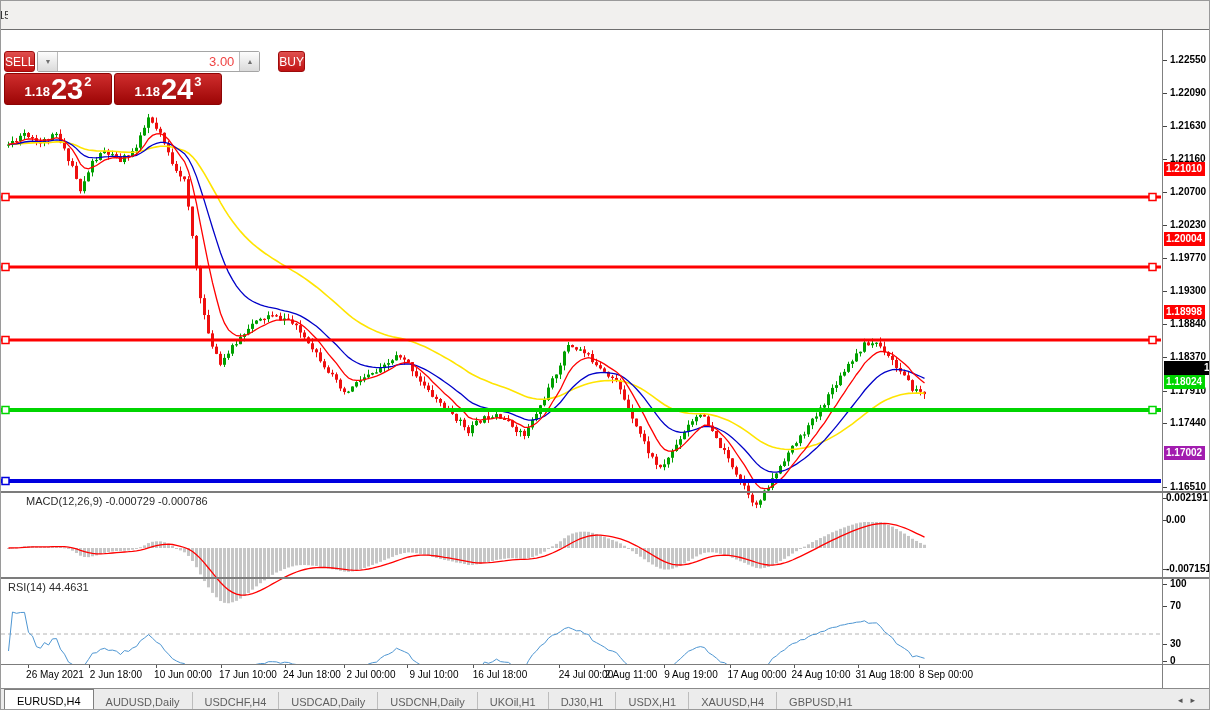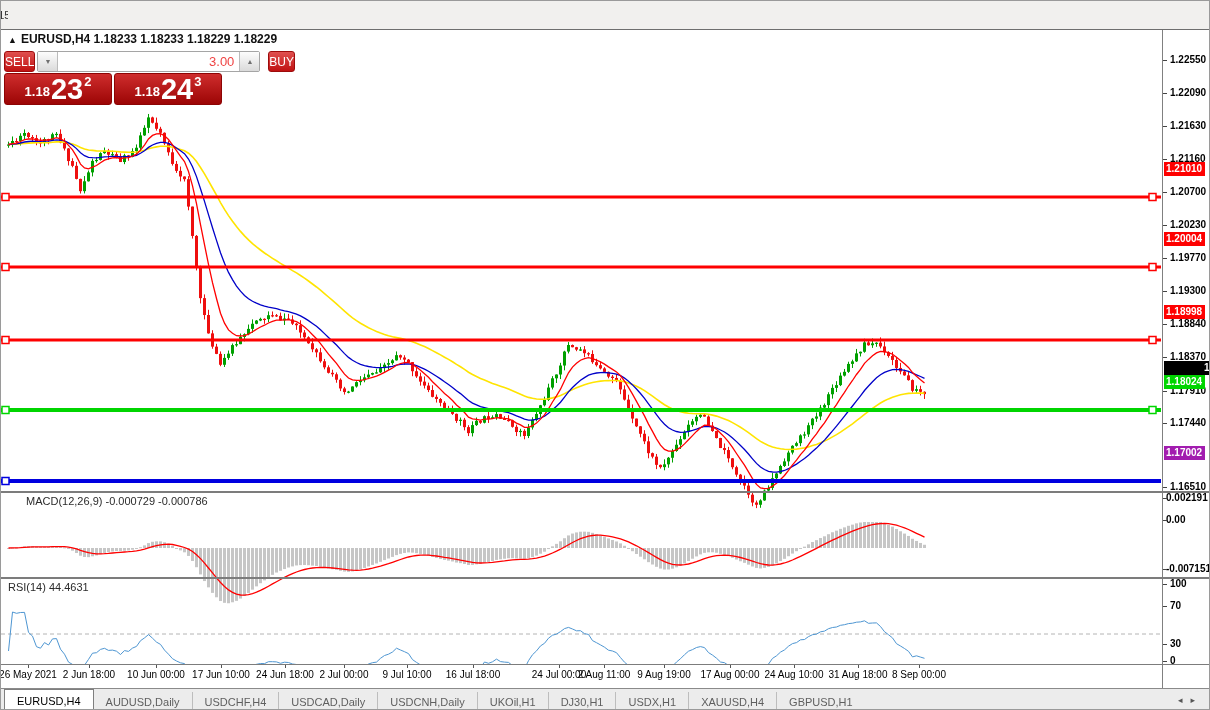--- a/index.html
+++ b/index.html
@@ -31,37 +31,37 @@
   .ax-label{position:absolute;left:7px;font-size:10px;font-weight:700;color:#000;white-space:nowrap;line-height:13px;}
   .ax-label.mini{left:3px;}
   .ax-label.red,.ax-label.green,.ax-label.blue,.ax-label.black{left:1px;color:#fff;padding:0 3px 1px 2px;z-index:5;}
   .ax-label.red{background:#fe0000;}
   .ax-label.green{background:#00d500;}
   .ax-label.blue{background:#a21caf;}
   .ax-label.black{background:#000;padding-left:40px;}
   .ax-tick{position:absolute;left:0;width:4px;height:1px;background:#444;}
   
   #date-axis{position:absolute;top:664px;left:0;width:1160px;height:23px;background:#fff;z-index:2;}
-  .date-label{position:absolute;top:4px;transform:translateX(-50%);font-size:10px;color:#000;white-space:nowrap;}
+  .date-label{position:absolute;top:4px;transform:translateX(-50%);font-size:10px;color:#000;white-space:nowrap;margin-left:27px;}
   .date-tick{position:absolute;top:0;width:1px;height:3px;background:#555;}
   
   #tabbar{position:absolute;top:687px;left:0;width:1210px;height:23px;background:#ececec;
           border-top:1px solid #8a8a8a;display:flex;align-items:flex-end;z-index:6;}
   .tab{height:20px;line-height:20px;padding:0 12px;font-size:11px;color:#5f5f5f;white-space:nowrap;}
   .tab.plain + .tab.plain{border-left:1px solid #bdbdbd;}
   .tab.active{height:22px;line-height:22px;background:#fff;color:#000;border:1px solid #7f7f7f;
               border-bottom:none;margin-left:3px;}
   #tab-scroll{position:absolute;right:8px;top:6px;font-size:9px;color:#555;letter-spacing:8px;}
   
   #trade-panel{position:absolute;left:3px;top:50px;width:218px;z-index:5;}
   .tp-row1{display:flex;height:21px;}
   .sell-btn,.buy-btn{background:linear-gradient(#e0504f,#c01212);color:#fff;border:1px solid #9d0b0b;
         border-radius:3px;font-size:12px;display:flex;align-items:center;justify-content:center;}
   .sell-btn{width:51px;}
-  .buy-btn{width:49px;margin-left:8px;}
+  .buy-btn{width:49px;margin-left:18px;}
   .vol-group{flex:1;display:flex;margin-left:2px;background:#fff;border:1px solid #a5a5a5;border-radius:2px;}
   .vol-btn{width:19px;background:linear-gradient(#fdfdfd,#dadada);border:none;color:#707070;
            font-size:7px;display:flex;align-items:center;justify-content:center;}
   .vol-btn.down{border-right:1px solid #bbb;}
   .vol-btn.up{border-left:1px solid #bbb;}
   .vol-input{flex:1;border:none;outline:none;text-align:right;font-size:13px;padding:0 5px 0 0;
              font-family:"Liberation Sans",sans-serif;color:#ef4444;min-width:0;}
   .tp-row2{display:flex;margin-top:1px;height:32px;}
   .price-box{flex:1;background:linear-gradient(#cf2d2d,#9c0505);border:1px solid #8d0404;border-radius:3px;
              color:#fff;display:flex;align-items:flex-end;justify-content:center;padding-bottom:1px;}
@@ -792,23 +792,20 @@
         <rect x="922" y="515.7729544335367" width="3" height="3.227045566463289" fill="#C6C6C6"></rect>
         <polyline points="7.5,519.0 11.5,518.9 15.5,518.9 19.5,518.7 23.5,518.4 27.5,518.1 31.5,517.9 35.5,517.8 39.5,517.8 43.5,517.8 47.5,517.8 51.5,517.7 55.5,517.6 59.5,517.6 63.5,517.7 67.5,518.2 71.5,518.9 75.5,519.9 79.5,521.3 83.5,522.6 87.5,523.7 91.5,524.4 95.5,524.8 99.5,524.9 103.5,524.7 107.5,524.4 111.5,524.0 115.5,523.6 119.5,523.3 123.5,523.0 127.5,522.7 131.5,522.3 135.5,521.8 139.5,521.1 143.5,520.1 147.5,518.9 151.5,517.7 155.5,516.6 159.5,515.8 163.5,515.3 167.5,515.2 171.5,515.5 175.5,516.3 179.5,517.3 183.5,518.5 187.5,520.2 191.5,522.5 195.5,525.7 199.5,529.6 203.5,534.1 207.5,539.0 211.5,543.9 215.5,548.8 219.5,553.5 223.5,557.5 227.5,560.9 231.5,563.4 235.5,565.1 239.5,566.0 243.5,566.1 247.5,565.7 251.5,564.7 255.5,563.2 259.5,561.4 263.5,559.4 267.5,557.2 271.5,554.9 275.5,552.7 279.5,550.5 283.5,548.4 287.5,546.4 291.5,544.6 295.5,543.0 299.5,541.6 303.5,540.5 307.5,539.6 311.5,539.0 315.5,538.6 319.5,538.5 323.5,538.5 327.5,538.7 331.5,539.0 335.5,539.4 339.5,539.9 343.5,540.4 347.5,540.9 351.5,541.2 355.5,541.3 359.5,541.1 363.5,540.7 367.5,540.0 371.5,539.2 375.5,538.2 379.5,537.2 383.5,535.9 387.5,534.7 391.5,533.3 395.5,531.9 399.5,530.5 403.5,529.2 407.5,528.0 411.5,527.1 415.5,526.5 419.5,526.2 423.5,526.1 427.5,526.2 431.5,526.6 435.5,527.0 439.5,527.6 443.5,528.3 447.5,528.9 451.5,529.7 455.5,530.4 459.5,531.2 463.5,531.9 467.5,532.7 471.5,533.4 475.5,533.8 479.5,534.0 483.5,533.9 487.5,533.7 491.5,533.4 495.5,532.9 499.5,532.4 503.5,531.9 507.5,531.3 511.5,530.9 515.5,530.6 519.5,530.4 523.5,530.3 527.5,530.1 531.5,529.7 535.5,529.1 539.5,528.2 543.5,527.1 547.5,525.7 551.5,524.0 555.5,522.2 559.5,520.2 563.5,518.0 567.5,515.7 571.5,513.5 575.5,511.5 579.5,509.7 583.5,508.3 587.5,507.2 591.5,506.5 595.5,506.2 599.5,506.2 603.5,506.6 607.5,507.1 611.5,507.9 615.5,508.8 619.5,509.9 623.5,511.3 627.5,512.9 631.5,514.8 635.5,516.8 639.5,519.0 643.5,521.3 647.5,523.6 651.5,526.0 655.5,528.4 659.5,530.6 663.5,532.6 667.5,534.2 671.5,535.3 675.5,535.9 679.5,536.0 683.5,535.7 687.5,535.0 691.5,533.9 695.5,532.6 699.5,531.2 703.5,529.7 707.5,528.4 711.5,527.4 715.5,526.7 719.5,526.3 723.5,526.2 727.5,526.4 731.5,526.9 735.5,527.6 739.5,528.5 743.5,529.6 747.5,530.8 751.5,532.1 755.5,533.5 759.5,534.7 763.5,535.5 767.5,536.0 771.5,536.1 775.5,535.7 779.5,535.0 783.5,534.0 787.5,532.6 791.5,531.0 795.5,529.2 799.5,527.3 803.5,525.4 807.5,523.4 811.5,521.3 815.5,519.3 819.5,517.2 823.5,515.2 827.5,513.2 831.5,511.2 835.5,509.3 839.5,507.4 843.5,505.6 847.5,503.9 851.5,502.2 855.5,500.6 859.5,499.2 863.5,497.8 867.5,496.7 871.5,495.7 875.5,495.0 879.5,494.6 883.5,494.5 887.5,494.7 891.5,495.3 895.5,496.2 899.5,497.5 903.5,498.9 907.5,500.5 911.5,502.3 915.5,504.3 919.5,506.2 923.5,508.1" fill="none" stroke="#FF0000" stroke-width="1.3"></polyline>
       </svg>
     <svg id="rsi-svg" width="1160" height="85" viewBox="0 578 1160 85">
         <line x1="0" x2="1160" y1="605" y2="605" stroke="#b4b4b4" stroke-width="1" stroke-dasharray="4 3"></line>
         <line x1="0" x2="1160" y1="643" y2="643" stroke="#b4b4b4" stroke-width="1" stroke-dasharray="4 3"></line>
         <polyline points="7.5,622.0 11.5,583.0 15.5,584.3 19.5,583.5 23.5,583.4 27.5,603.4 31.5,607.1 35.5,617.7 39.5,619.2 43.5,613.6 47.5,616.0 51.5,609.9 55.5,609.6 59.5,620.2 63.5,625.2 67.5,633.1 71.5,635.4 75.5,640.5 79.5,643.8 83.5,636.2 87.5,630.4 91.5,624.2 95.5,623.7 99.5,620.4 103.5,619.3 107.5,621.4 111.5,621.1 115.5,622.2 119.5,625.5 123.5,621.6 127.5,622.4 131.5,619.1 135.5,617.4 139.5,611.7 143.5,608.9 147.5,605.6 151.5,609.2 155.5,613.1 159.5,615.4 163.5,621.1 167.5,625.2 171.5,629.7 175.5,632.0 179.5,633.8 183.5,634.6 187.5,641.2 191.5,645.6 195.5,648.7 199.5,651.0 203.5,651.9 207.5,652.8 211.5,653.4 215.5,653.7 219.5,654.2 223.5,651.3 227.5,649.5 231.5,645.9 235.5,645.5 239.5,642.4 243.5,641.3 247.5,638.9 251.5,636.7 255.5,635.3 259.5,634.5 263.5,634.6 267.5,632.7 271.5,632.7 275.5,632.9 279.5,634.3 283.5,633.2 287.5,633.5 291.5,635.0 295.5,635.5 299.5,638.0 303.5,639.5 307.5,641.2 311.5,642.7 315.5,643.5 319.5,645.5 323.5,646.7 327.5,647.7 331.5,648.0 335.5,648.9 339.5,650.3 343.5,650.8 347.5,650.4 351.5,645.5 355.5,641.6 359.5,640.0 363.5,637.4 367.5,635.0 371.5,633.7 375.5,633.1 379.5,629.3 383.5,626.5 387.5,625.2 391.5,623.0 395.5,619.2 399.5,621.0 403.5,622.7 407.5,624.6 411.5,630.6 415.5,633.4 419.5,635.9 423.5,637.6 427.5,639.4 431.5,641.9 435.5,642.6 439.5,643.8 443.5,645.3 447.5,645.3 451.5,646.9 455.5,648.6 459.5,647.2 463.5,648.9 467.5,650.1 471.5,641.8 475.5,638.0 479.5,638.7 483.5,633.0 487.5,634.3 491.5,632.8 495.5,630.1 499.5,632.6 503.5,633.1 507.5,633.4 511.5,636.6 515.5,638.9 519.5,637.7 523.5,639.8 527.5,631.7 531.5,625.7 535.5,621.9 539.5,616.9 543.5,614.3 547.5,609.2 551.5,606.2 555.5,605.1 559.5,602.6 563.5,599.6 567.5,598.4 571.5,600.0 575.5,601.8 579.5,601.7 583.5,604.7 587.5,605.4 591.5,611.6 595.5,613.7 599.5,615.9 603.5,618.2 607.5,621.2 611.5,622.0 615.5,623.7 619.5,628.6 623.5,633.2 627.5,636.6 631.5,639.5 635.5,641.5 639.5,643.3 643.5,644.8 647.5,646.9 651.5,647.5 655.5,648.7 659.5,649.1 663.5,646.8 667.5,641.8 671.5,637.1 675.5,633.0 679.5,629.7 683.5,625.7 687.5,622.2 691.5,620.6 695.5,618.5 699.5,617.6 703.5,618.6 707.5,623.6 711.5,626.1 715.5,629.2 719.5,633.0 723.5,633.7 727.5,636.5 731.5,639.0 735.5,640.9 739.5,642.2 743.5,643.4 747.5,645.2 751.5,646.6 755.5,647.0 759.5,643.7 763.5,636.9 767.5,635.1 771.5,629.4 775.5,626.8 779.5,623.1 783.5,620.9 787.5,617.2 791.5,614.6 795.5,613.6 799.5,610.8 803.5,610.5 807.5,607.6 811.5,605.7 815.5,605.1 819.5,602.8 823.5,602.1 827.5,599.7 831.5,598.5 835.5,598.0 839.5,596.3 843.5,595.7 847.5,594.6 851.5,594.2 855.5,593.2 859.5,592.9 863.5,591.8 867.5,594.3 871.5,594.0 875.5,593.9 879.5,597.5 883.5,602.7 887.5,605.7 891.5,608.9 895.5,614.7 899.5,617.0 903.5,619.5 907.5,622.3 911.5,627.9 915.5,626.8 919.5,628.1 923.5,629.3" fill="none" stroke="#4E96D2" stroke-width="1"></polyline>
       </svg>
   </div>
 
-  <div id="chart-title">
-    <span class="tri">▲</span><span>EURUSD,H4 1.18233 1.18233 1.18229 1.18229</span>
-  </div>
 
   <div class="panel-label" id="macd-label">MACD(12,26,9) -0.000729 -0.000786</div>
   <div class="panel-label" id="rsi-label">RSI(14) 44.4631</div>
 
   <div class="separator" style="top:490px;height:2px;"></div>
   <div class="separator" style="top:576px;height:2px;"></div>
   <div class="separator" style="top:663px;height:1px;"></div>
 
   <div id="right-axis">
       <div class="ax-label plain" style="top: 52px;">1.22550</div>

